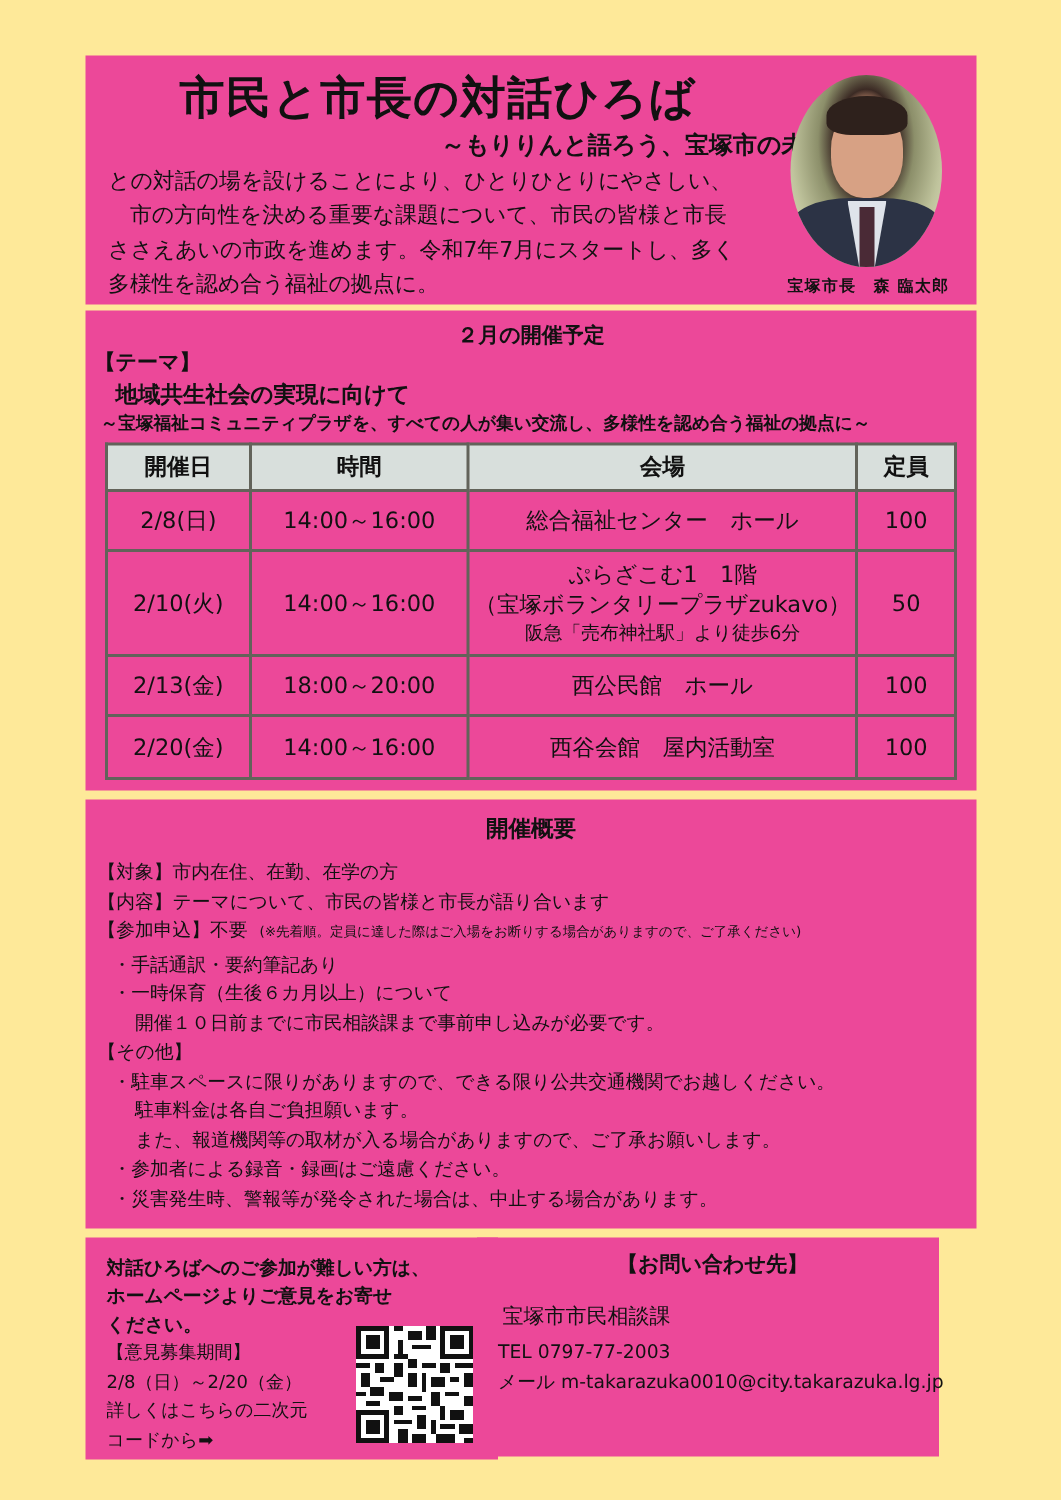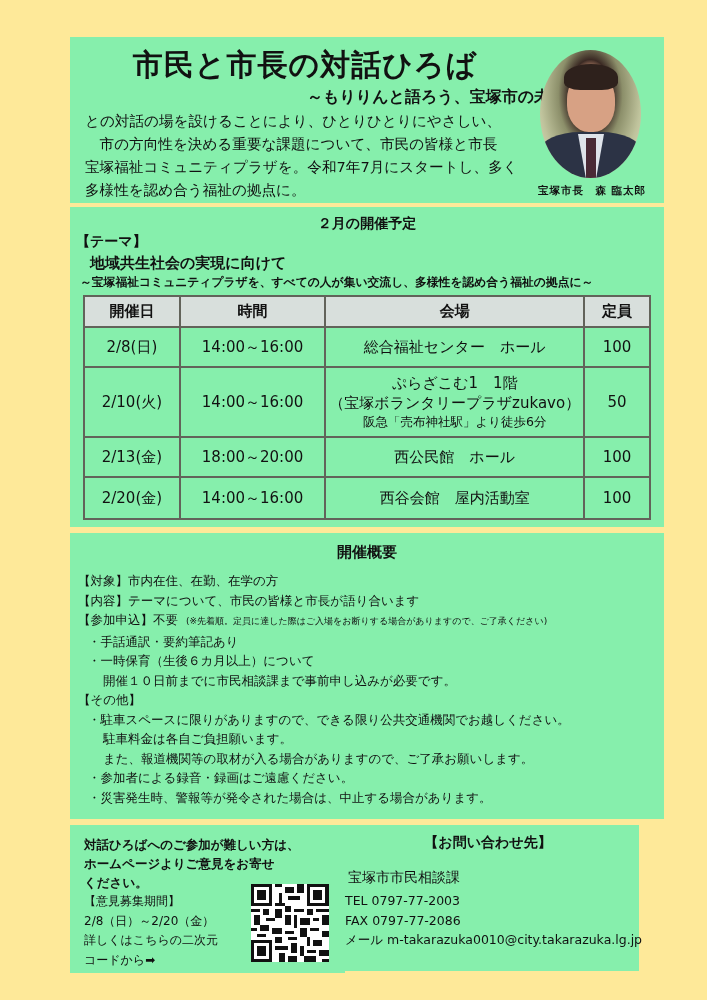--- a/index.html
+++ b/index.html
@@ -2,21 +2,21 @@
 <html><head>
 <meta charset="utf-8">
 <style>
   html, body { margin:0; padding:0; }
   body {
     width:707px; height:1000px; position:relative; overflow:hidden;
     background:#fee999;
     font-family:"DejaVu Sans", "Liberation Sans", sans-serif;
     color:#111;
   }
-  .box { position:absolute; background:#86efac;margin-left:13px; }
+  .box { position:absolute; background:#ec4899; }
   #hero { left:57px; top:37px; width:594px; height:166px; }
   #schedule { left:57px; top:207px; width:594px; height:320px; }
   #overview { left:57px; top:533px; width:594px; height:286px; }
   #opinion { left:57px; top:825px; width:275px; height:148px; }
   #contact { left:318px; top:825px; width:268px; height:146px;padding-left:40px; }
 
   .hero-title { position:absolute; left:0; top:8px; width:470px; text-align:center; font-size:30px; font-weight:bold; letter-spacing:1px; }
   .hero-sub { position:absolute; left:0; top:50px; width:470px; text-align:right; font-size:16px; font-weight:bold;padding-left:42px; }
   .hero-body { position:absolute; left:15px; top:72px; width:450px; font-size:14.6px; line-height:23px; }
   .photo {
@@ -62,21 +62,21 @@
 </style>
 </head>
 <body>
 
 <section id="hero" class="box">
   <h1 class="hero-title" style="margin:0">市民と市長の対話ひろば</h1>
   <div class="hero-sub">～もりりんと語ろう、宝塚市の未来～</div>
   <div class="hero-body">
     <div>との対話の場を設けることにより、ひとりひとりにやさしい、</div>
     <div>　市の方向性を決める重要な課題について、市民の皆様と市長</div>
-    <div>宝塚福祉コミュニティプラザを。令和7年7月にスタートし、多く</div>
+    <div>ささえあいの市政を進めます。令和7年7月にスタートし、多く</div>
     <div>多様性を認め合う福祉の拠点に。</div>
   </div>
   <div class="photo">
     <div class="suit"></div>
       <div class="shirt"></div>
       <div class="tie"></div>
     <div class="face"></div>
       <div class="hair"></div>
   </div>
   <div class="mayor-name">宝塚市長　森 臨太郎</div>
@@ -218,16 +218,15 @@
         <rect x="23" y="24" width="2" height="1"></rect>
     </g>
   </svg>
 </section>
 
 <section id="contact" class="box">
   <div class="ct-title">【お問い合わせ先】</div>
   <div class="ct-org">宝塚市市民相談課</div>
   <div class="ct-lines">
     <div>TEL 0797-77-2003</div>
-    <div>FAX 0797-77-2086</div>
     <div>メール m-takarazuka0010@city.takarazuka.lg.jp</div>
   </div>
 </section>
 
 </body></html>

